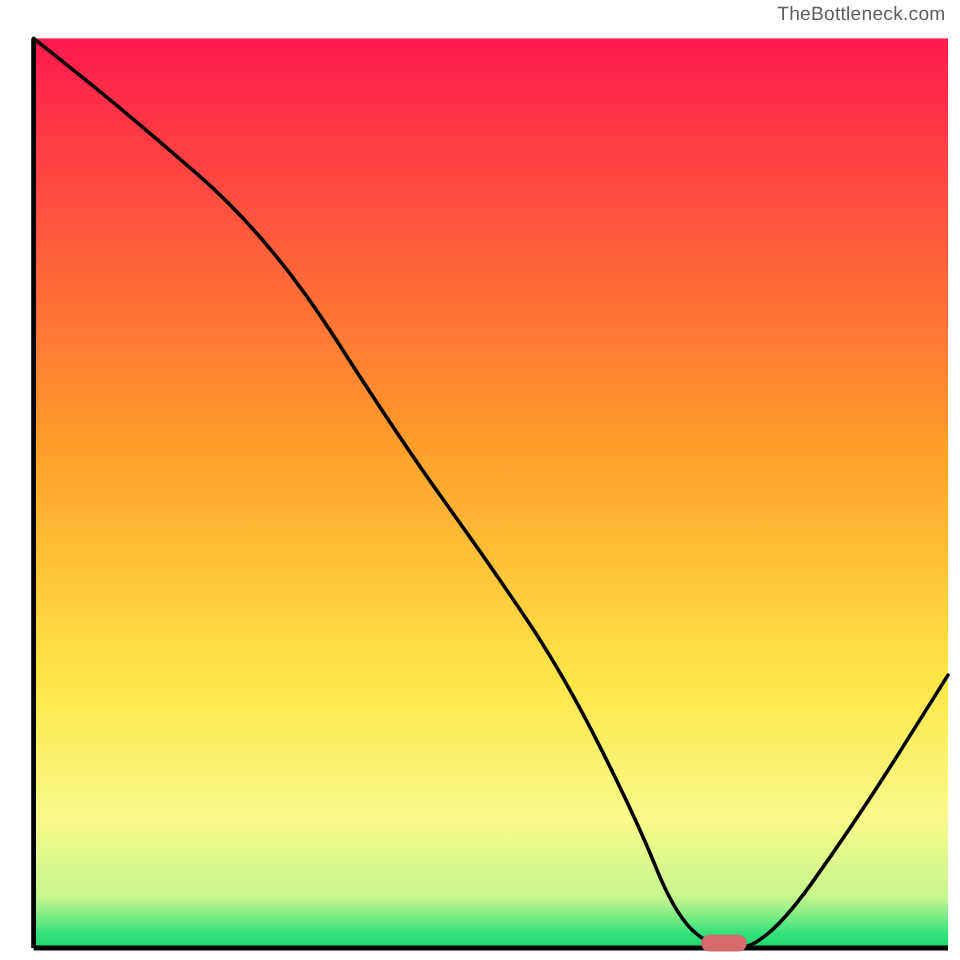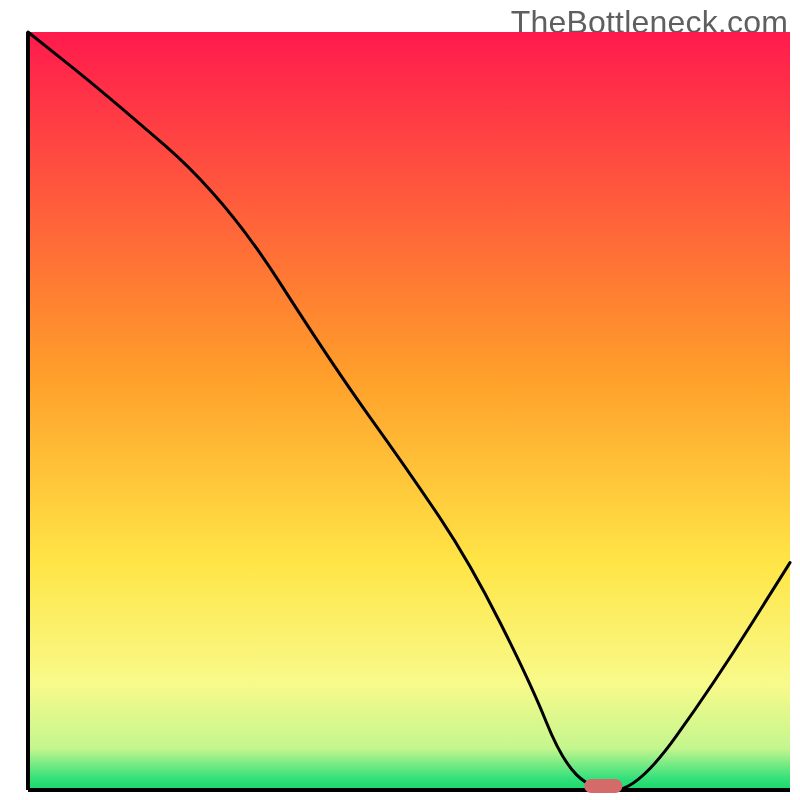--- a/index.html
+++ b/index.html
@@ -12,21 +12,21 @@
   }
   .wrap {
     position: relative;
     width: 800px;
     height: 800px;
   }
   .watermark {
     position: absolute;
     top: 4px;
     right: 12px;
-    font-size: 32px;
+    font-size: 16px;
     font-weight: 500;
     color: #5f5f5f;
     letter-spacing: 0.2px;
   }
   svg.chart {
     position: absolute;
     left: 0;
     top: 0;
     width: 800px;
     height: 800px;

